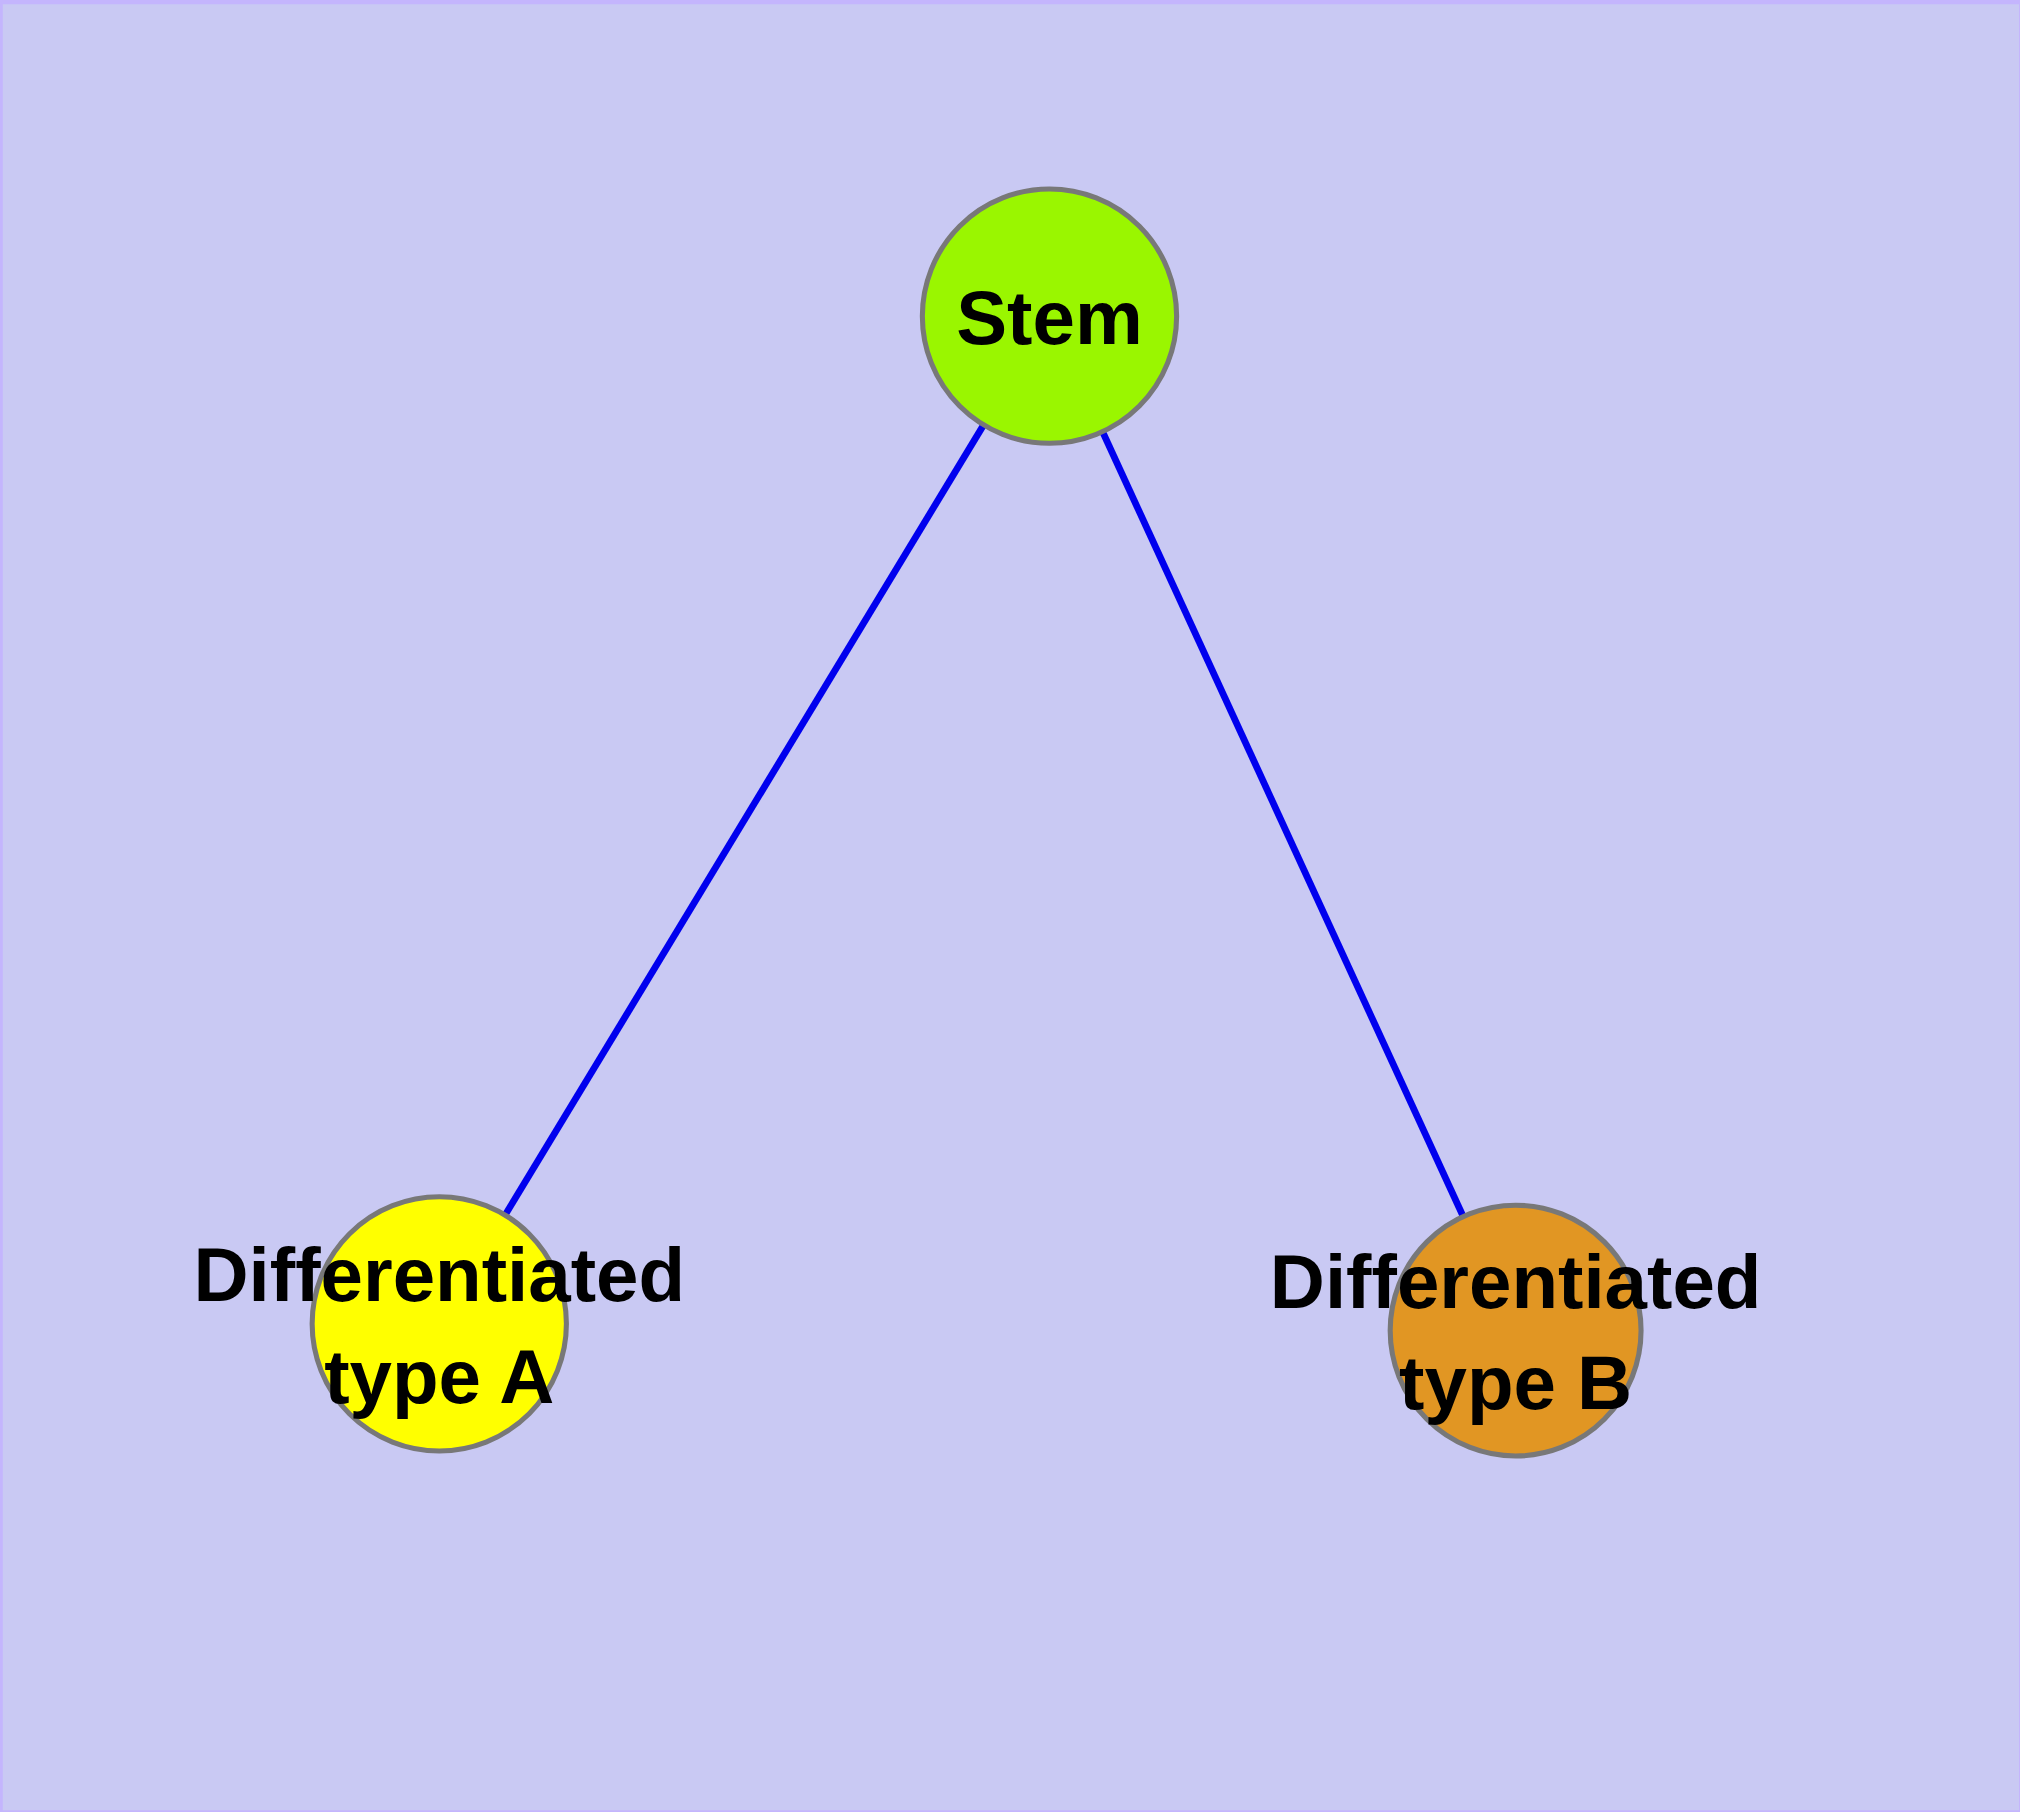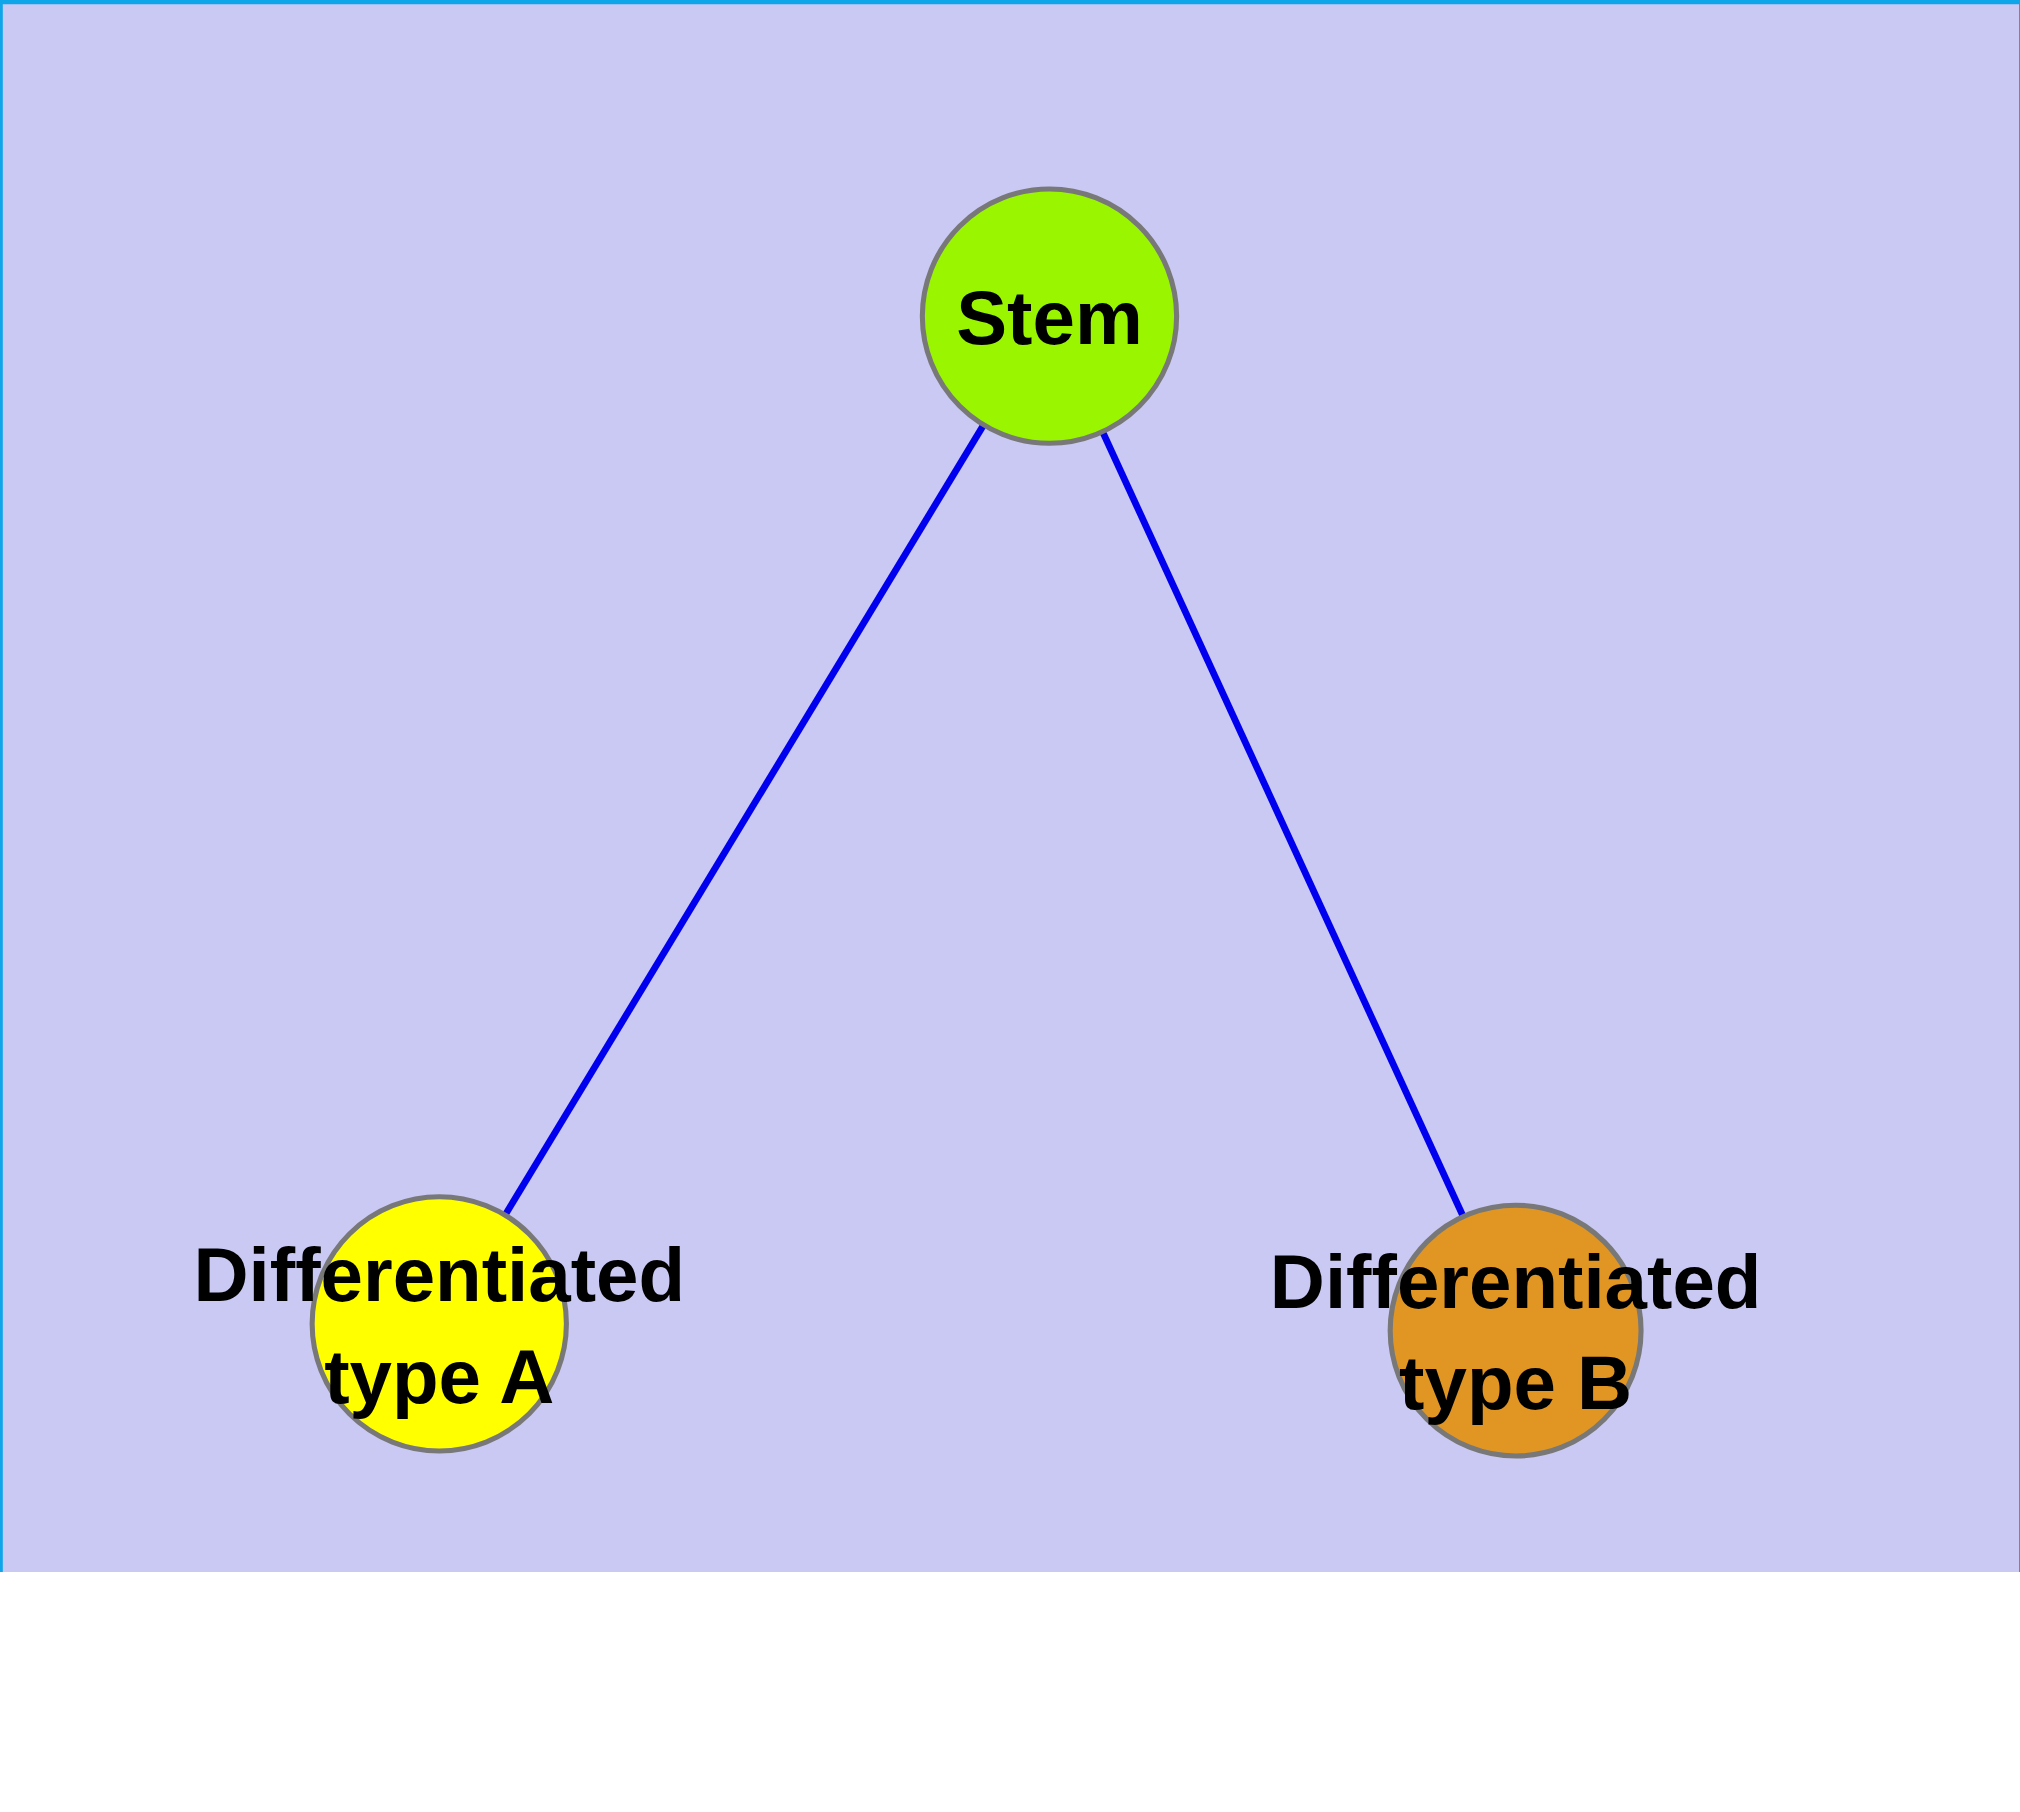--- a/index.html
+++ b/index.html
@@ -3,22 +3,22 @@
 <meta charset="utf-8">
 <style>
   html, body {
     margin: 0;
     padding: 0;
     background: #ffffff;
   }
   .stage {
     position: relative;
     width: 2021px;
-    height: 1572px;
-    background: #0ea5e9;
+    height: 1812px;
+    background: #c4b5fd;
   }
   svg.diagram {
     display: block;
     width: 2021px;
     height: 1812px;
   }
   .edge {
     stroke-width: 8;
     fill: none;
   }

